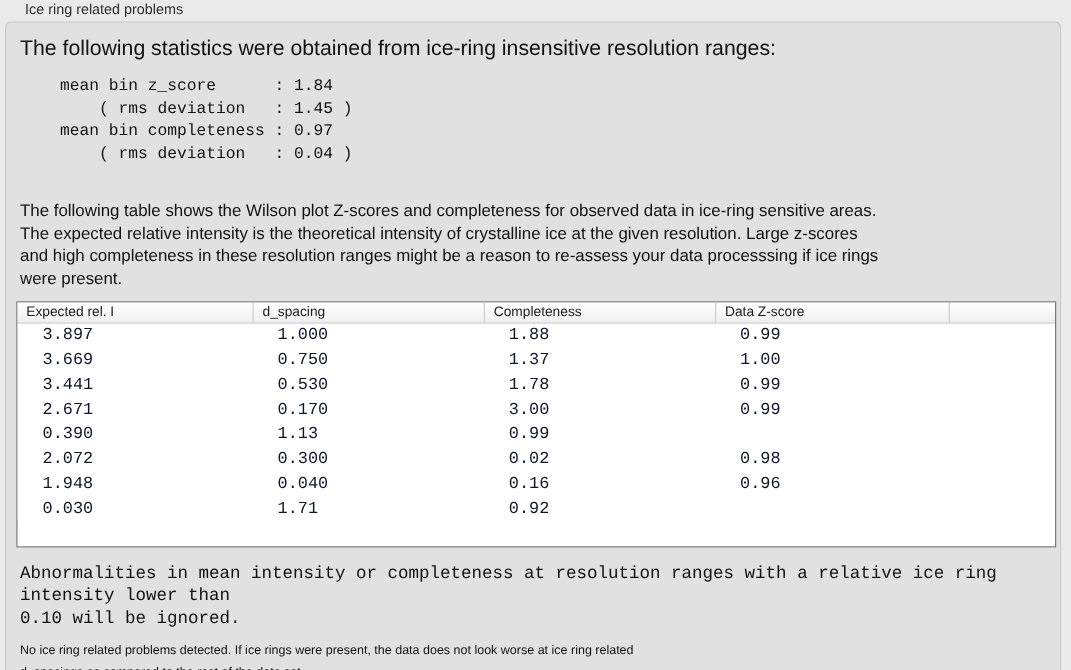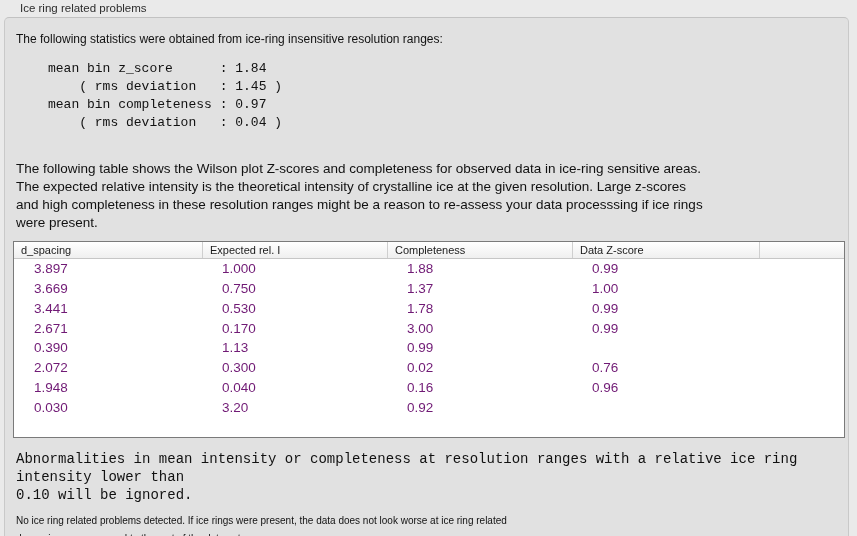--- a/index.html
+++ b/index.html
@@ -18,21 +18,21 @@
     position:absolute; top:17px; left:4px;
     width:845px; height:560px;
     background:#e1e1e1;
     border:1px solid #c9c9c9;
     border-top-color:#c2c2c2;
     border-radius:5px;
     box-sizing:border-box;
   }
   .intro {
     margin:12px 14px 12px 11px;
-    font-size:12px; line-height:18px;
+    font-size:17px; line-height:18px;
   }
   .stats-block {
     margin:10px 0 0 43px;
     font-family:"Liberation Mono","DejaVu Sans Mono",monospace;
     font-size:13px; line-height:18px;
     white-space:pre;
   }
   .description {
     margin:28px 14px 0 11px;
     font-size:13.5px; line-height:18px;
@@ -63,23 +63,24 @@
   .hcell + .hcell { border-left:1px solid #cfcfcf; }
   .lbody { background:#fff; }
   .lrow {
     display:grid;
     grid-template-columns:188px 185px 185px 187px 1fr;
     height:19.75px;
   }
   .cell {
     display:flex; align-items:center;
     padding-left:20px;
-    font-size:13.5px; color:#701a75;
+    font-size:13.5px; color:#0f172a;
     white-space:nowrap; overflow:hidden;
     box-sizing:border-box;
+    font-family:Liberation Mono, monospace;
   }
   .note-threshold {
     margin:12px 14px 0 11px;
     font-size:14px; line-height:18px;
     white-space:pre-line;
     font-family:Liberation Mono, monospace;
   }
   .note-conclusion {
     margin:8px 14px 0 11px;
     font-size:10px; line-height:18px;
@@ -102,22 +103,22 @@
 mean bin completeness : 0.97
     ( rms deviation   : 0.04 )</div>
 
     <div class="description">The following table shows the Wilson plot Z-scores and completeness for observed data in ice-ring sensitive areas.
 The expected relative intensity is the theoretical intensity of crystalline ice at the given resolution. Large z-scores
 and high completeness in these resolution ranges might be a reason to re-assess your data processsing if ice rings
 were present.</div>
 
     <div class="listctrl">
       <div class="lheader">
+          <div class="hcell">Expected rel. I</div>
           <div class="hcell">d_spacing</div>
-          <div class="hcell">Expected rel. I</div>
           <div class="hcell">Completeness</div>
           <div class="hcell">Data Z-score</div>
           <div class="hcell"></div>
         </div>
       <div class="lbody">
           <div class="lrow">
             <div class="cell">3.897</div>
             <div class="cell">1.000</div>
             <div class="cell">1.88</div>
             <div class="cell">0.99</div>
@@ -142,31 +143,31 @@
           </div>
           <div class="lrow">
             <div class="cell">0.390</div>
             <div class="cell">1.13</div>
             <div class="cell">0.99</div>
           </div>
           <div class="lrow">
             <div class="cell">2.072</div>
             <div class="cell">0.300</div>
             <div class="cell">0.02</div>
-            <div class="cell">0.76</div>
+            <div class="cell">0.98</div>
           </div>
           <div class="lrow">
             <div class="cell">1.948</div>
             <div class="cell">0.040</div>
             <div class="cell">0.16</div>
             <div class="cell">0.96</div>
           </div>
           <div class="lrow">
             <div class="cell">0.030</div>
-            <div class="cell">3.20</div>
+            <div class="cell">1.71</div>
             <div class="cell">0.92</div>
           </div>
         </div>
     </div>
 
     <div class="note-threshold">Abnormalities in mean intensity or completeness at resolution ranges with a relative ice ring intensity lower than
 0.10 will be ignored.</div>
 
     <div class="note-conclusion">No ice ring related problems detected. If ice rings were present, the data does not look worse at ice ring related
 d_spacings as compared to the rest of the data set.</div>

